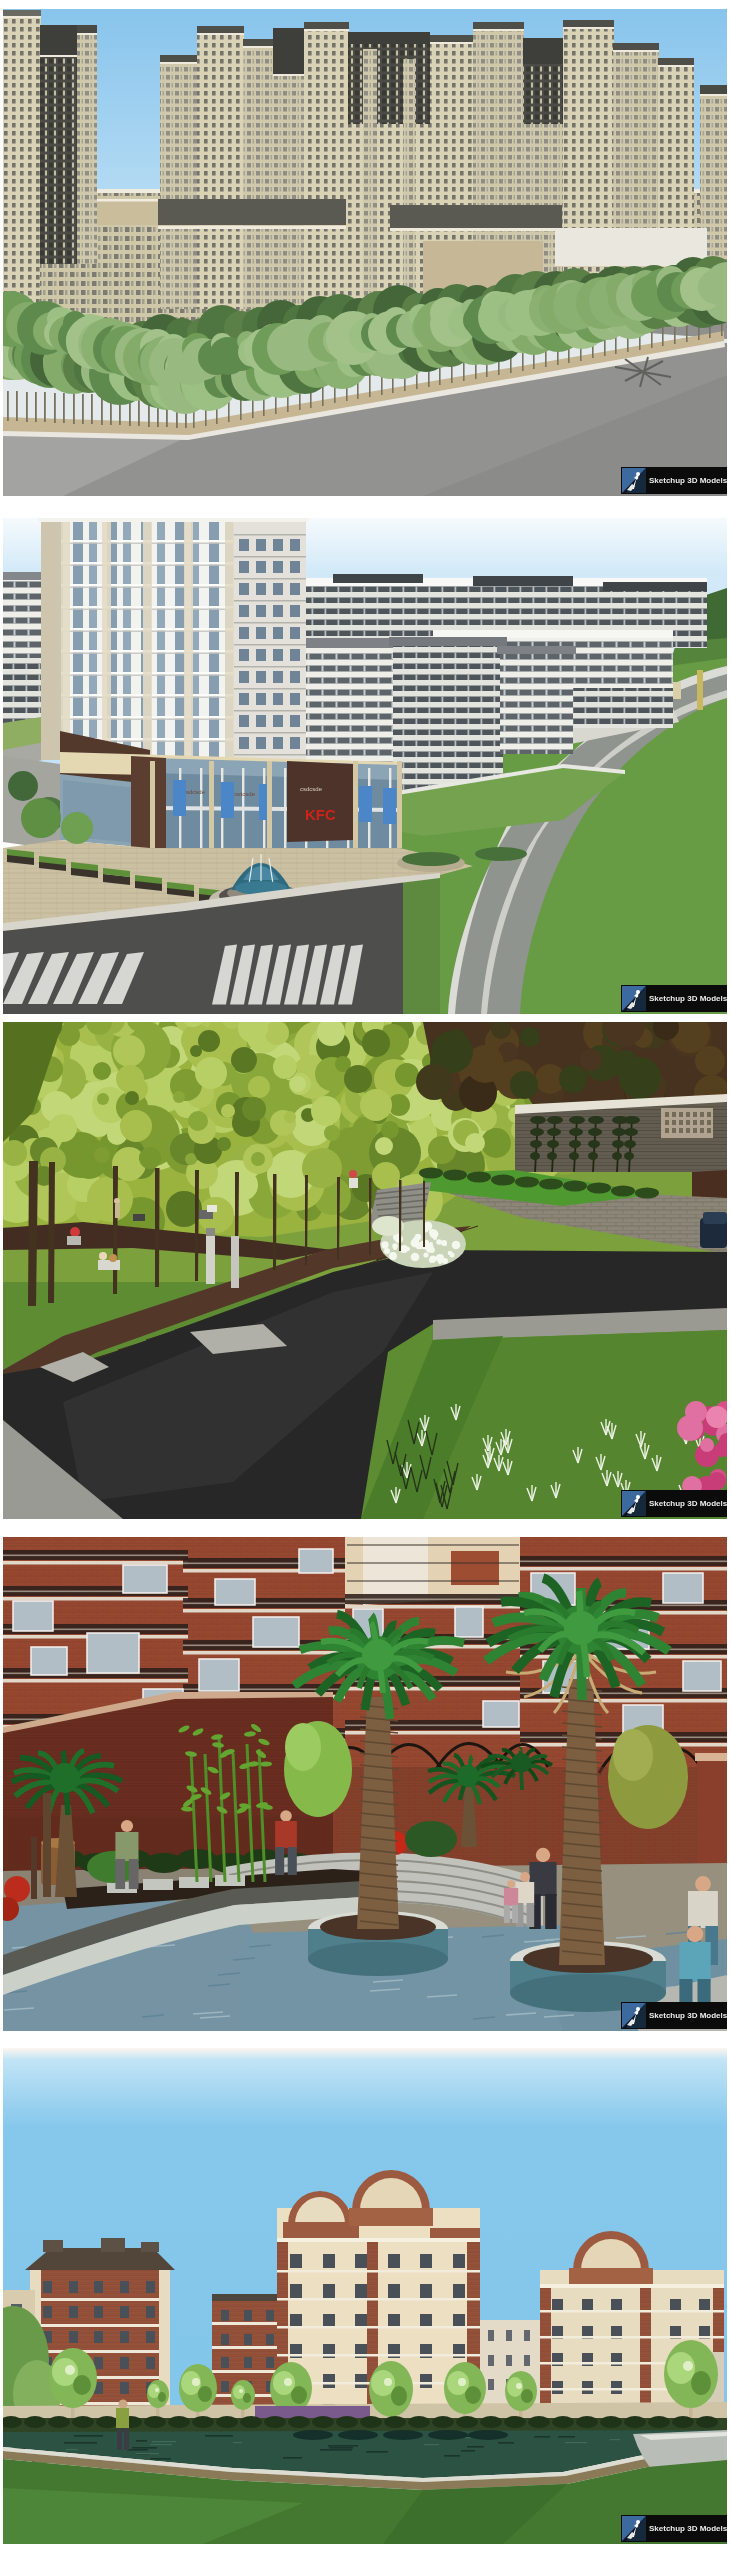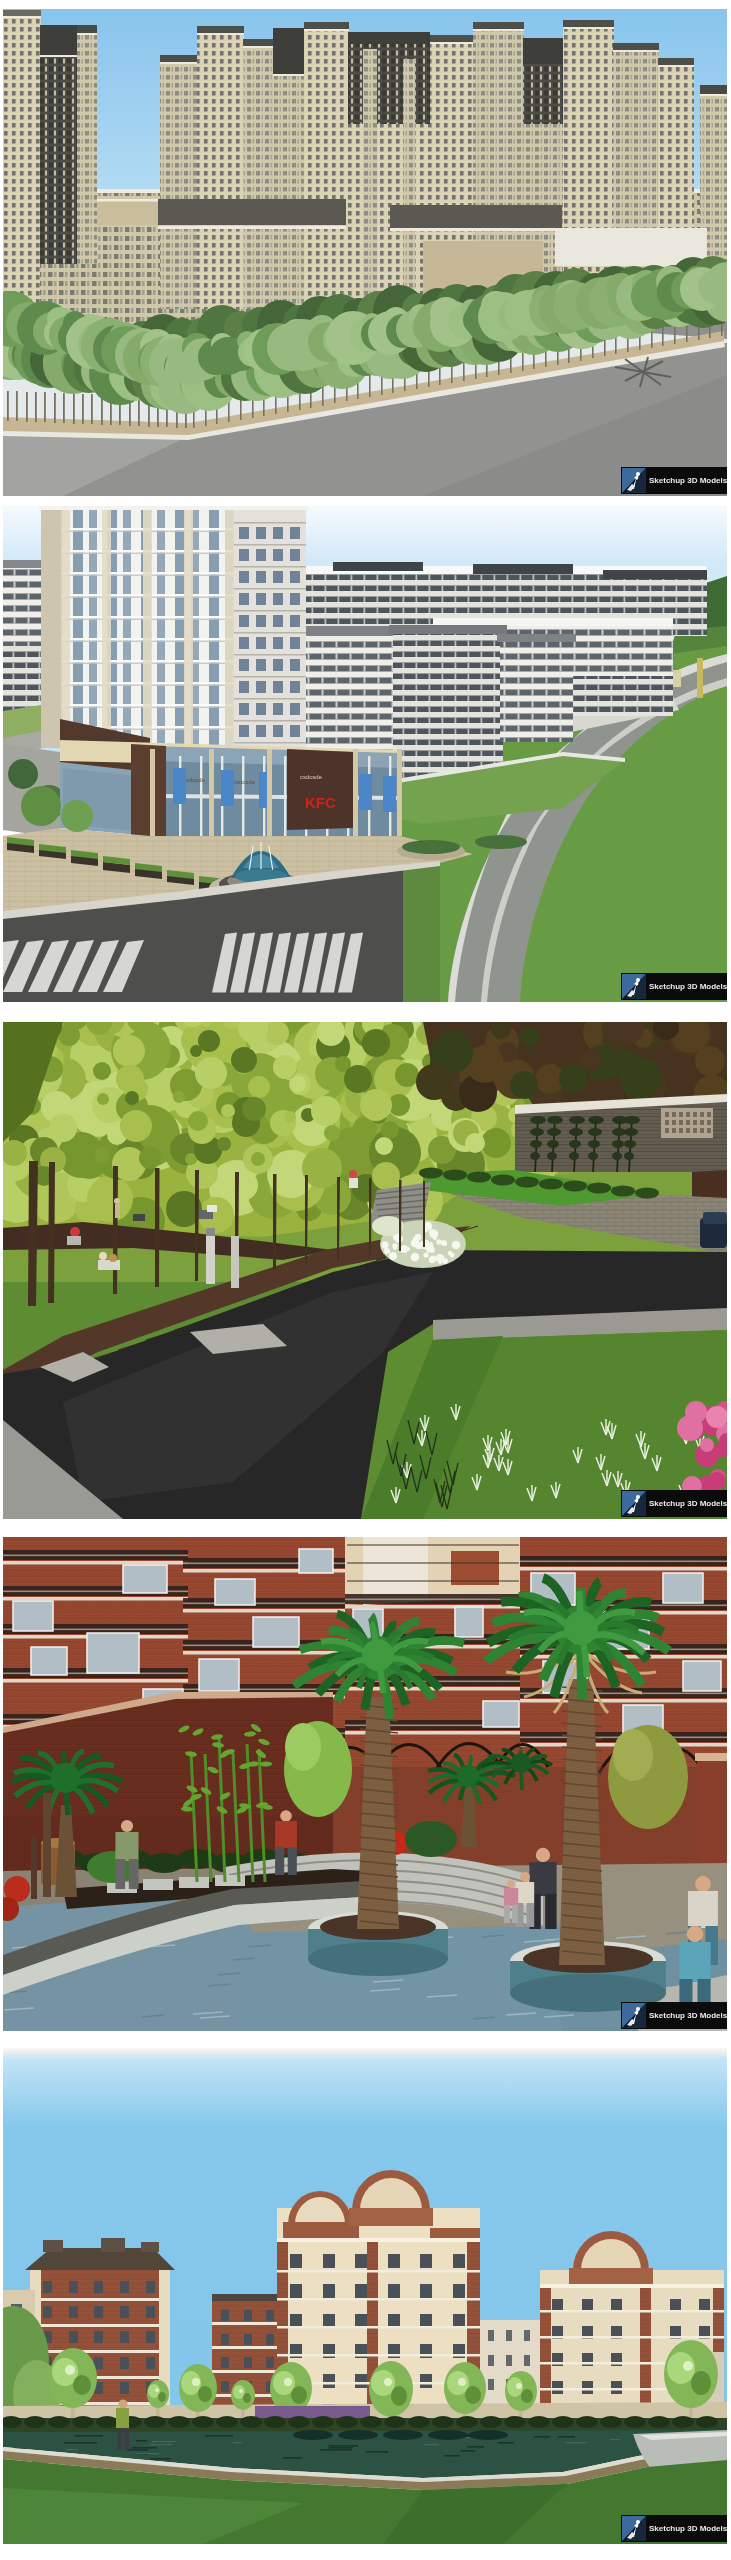--- a/index.html
+++ b/index.html
@@ -404,21 +404,21 @@
         <rect width="24" height="25" fill="#0d1520"></rect>
         <path d="M0,0 L24,0 L0,25 Z" fill="#3d6a9e"></path>
         <path d="M24,0 L24,25 L4,25 Z" fill="#16283c"></path>
         <path d="M10,21 L14,11 L12,10 L17,5 L16,11 L14,12 L12,21 Z" fill="#ffffff"></path>
         <circle cx="16" cy="6" r="2" fill="#fff"></circle>
         <path d="M5,22 L10,16 L13,18 L9,23 Z" fill="#e8e8e8"></path>
       </svg>
       <div class="wmtxt">Sketchup 3D Models</div>
     </div>
 </div>
-<div class="img" id="im2" style="top:506px;height:496px;">
+<div class="img" id="im2" style="top:518px;height:496px;">
 <svg class="scene" width="724" height="496" viewBox="0 0 724 496">
       <defs>
         <linearGradient id="sky2" x1="0" y1="0" x2="0" y2="1">
           <stop offset="0" stop-color="#f6fafd"></stop>
           <stop offset="0.18" stop-color="#d2e9f8"></stop>
           <stop offset="1" stop-color="#c2e2f6"></stop>
         </linearGradient>
         <pattern id="apt" width="14" height="12" patternUnits="userSpaceOnUse">
           <rect width="14" height="12" fill="#efeee9"></rect>
           <rect x="0" y="3.5" width="14" height="6" fill="#5d656b"></rect>

